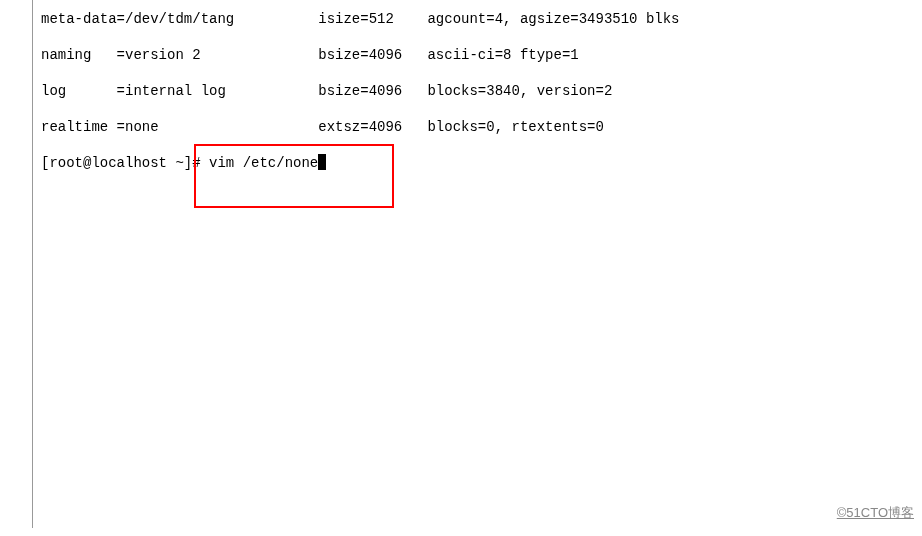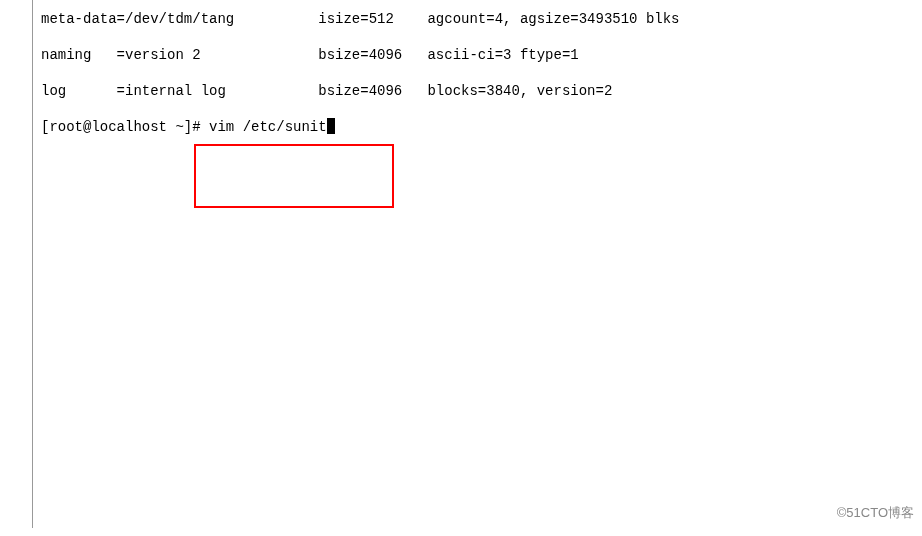--- a/index.html
+++ b/index.html
@@ -42,27 +42,29 @@
       border: 2px solid #ff0000;
       pointer-events: none;
     }
     .watermark {
       position: absolute;
       right: 8px;
       bottom: 14px;
       font-family: Arial, sans-serif;
       font-size: 13px;
       color: #888888;
+      text-decoration: underline;
     }
   </style>
 </head>
 <body>
 
 <div class="terminal">
 <span class="line">meta-data=/dev/tdm/tang          isize=512    agcount=4, agsize=3493510 blks</span>
-<span class="line">naming   =version 2              bsize=4096   ascii-ci=3 ftype=1</span>
+<span class="line">naming   =version 2              bsize=4096   ascii-ci=8 ftype=1</span>
 <span class="line">log      =internal log           bsize=4096   blocks=3840, version=2</span>
-<span class="line"><span>[root@localhost ~]# </span><span>vim /etc/sunit</span><span class="cursor"></span></span>
+<span class="line">realtime =none                   extsz=4096   blocks=0, rtextents=0</span>
+<span class="line"><span>[root@localhost ~]# </span><span>vim /etc/none</span><span class="cursor"></span></span>
 </div>
 
 <div class="highlight-box"></div>
 
 <div class="watermark">©51CTO博客</div>
 
 </body></html>

